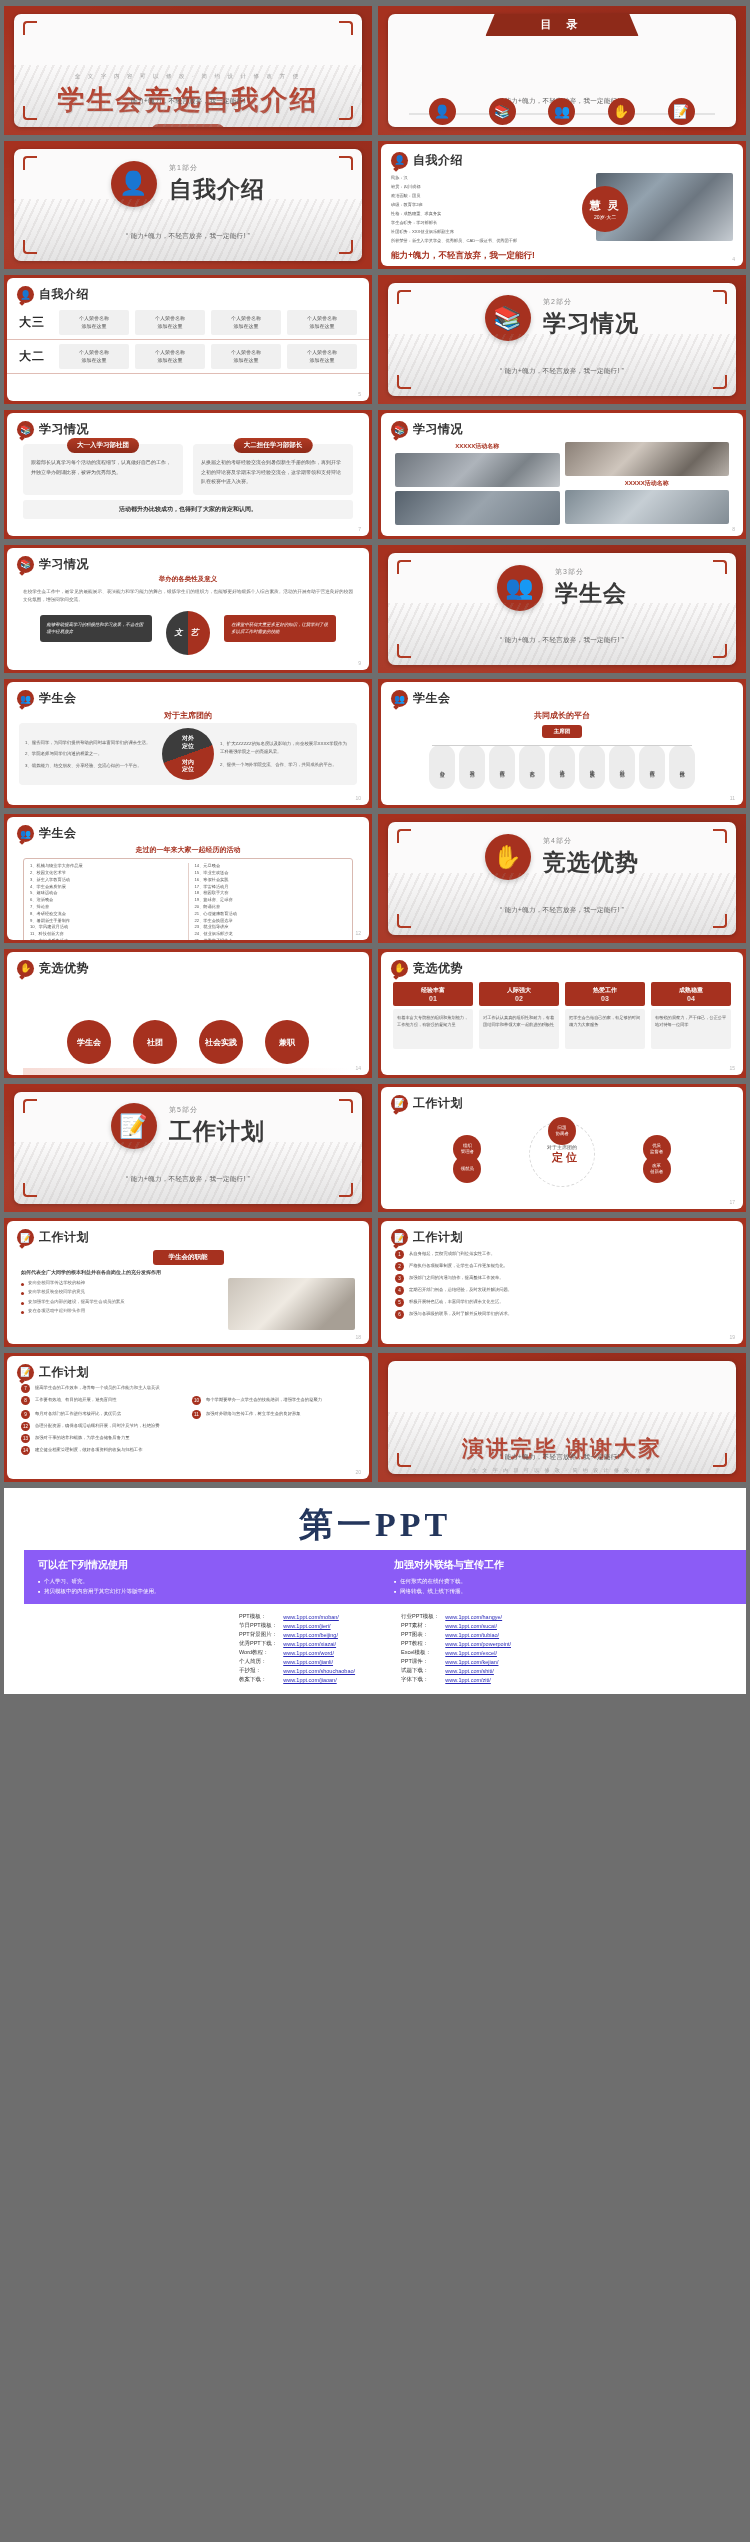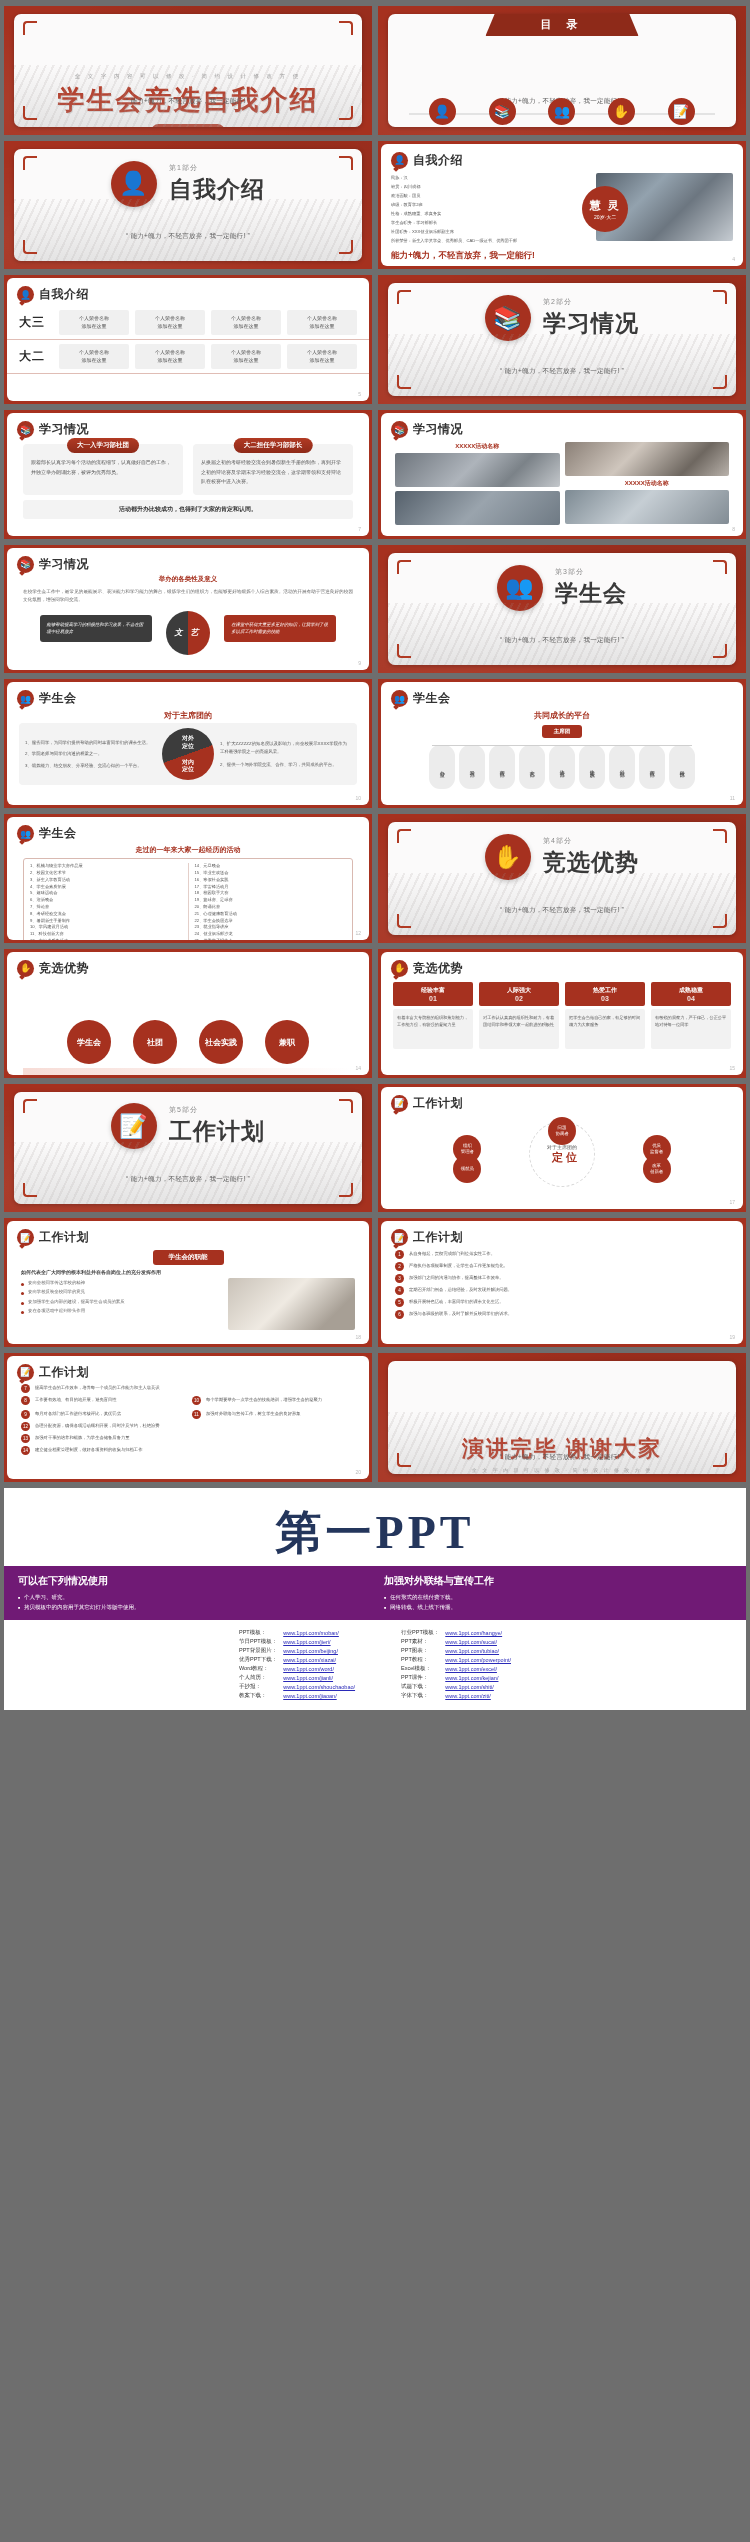--- a/index.html
+++ b/index.html
@@ -173,25 +173,25 @@
   .nl .tx{ font-size:4.3px; color:#555; line-height:1.45; padding-top:1px;}
   .nl2{ display:grid; grid-template-columns:1fr 1fr; gap:2px 8px; padding:4px 12px 0;}
 
   
   .th-main{ text-align:center; font-size:22px; font-weight:bold; color:#b4311c; letter-spacing:2px;
             margin-top:21%; text-shadow:1px 1px 0 rgba(0,0,0,.1);}
   .th-sub{ text-align:center; font-size:5px; color:#9a9a9a; letter-spacing:2px; margin-top:3px;}
 
   
   .brand { background:#fff; margin:2px 4px 0; }
-  .brand .logo{ text-align:center; padding:14px 0 2px; font-size:46px; font-weight:bold; color:#24365c;
+  .brand .logo{ text-align:center; padding:14px 0 2px; font-size:34px; font-weight:bold; color:#24365c;
                 letter-spacing:4px; font-family:"Liberation Serif",serif;}
   .brand .url{ text-align:center; font-size:14px; font-weight:bold; color:#e8922a; letter-spacing:2px;
                padding-bottom:10px; font-family:"Liberation Sans",sans-serif;}
-  .lic{ display:flex; background:#701a75; color:#fff; padding:8px 14px; gap:18px;}
+  .lic{ display:flex; background:#8b5cf6; color:#fff; padding:8px 14px; gap:18px;margin-left:20px;}
   .lic .col{ flex:1;}
   .lic h4{ font-size:10px; margin-bottom:4px;}
   .lic p{ font-size:5.5px; line-height:1.9; padding-left:6px; position:relative;}
   .lic p:before{ content:"■"; position:absolute; left:0; font-size:3.5px; top:3px;}
   .links{ background:#fff; display:flex; justify-content:center; gap:40px; padding:8px 0 10px;}
   .links table{ border-collapse:collapse; }
   .links td{ font-size:5.5px; padding:1px 3px; color:#333; white-space:nowrap;}
   .links td.u{ color:#2a2ab8; text-decoration:underline;}
 </style>
 </head>

